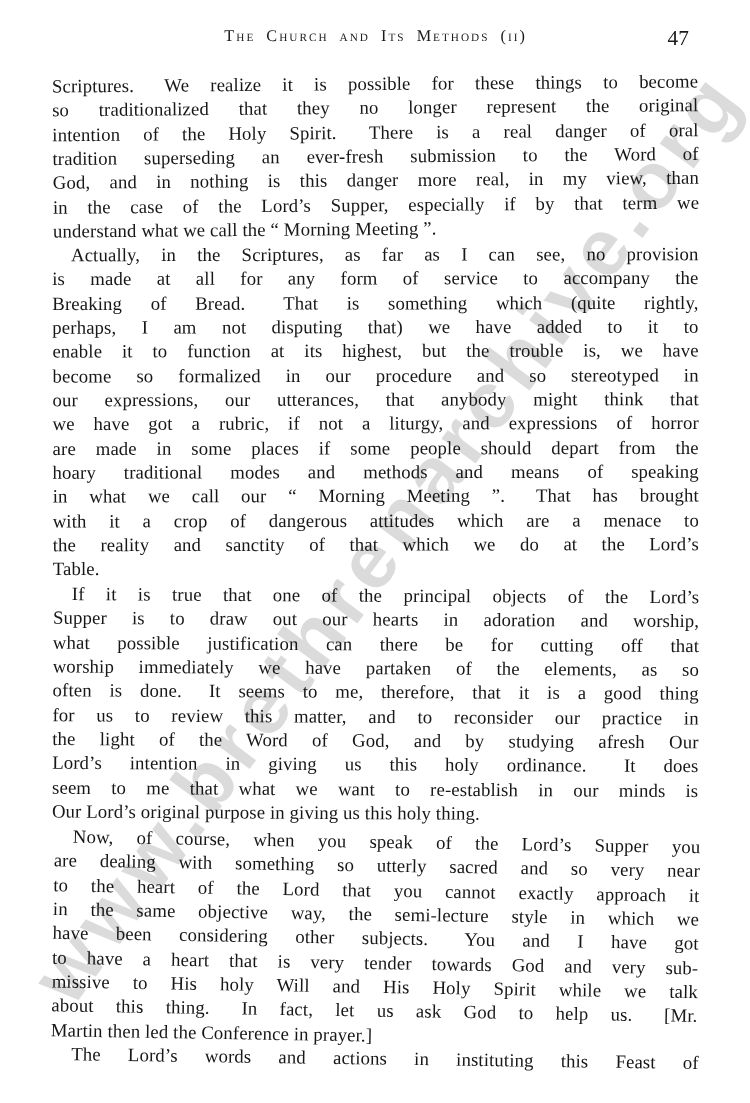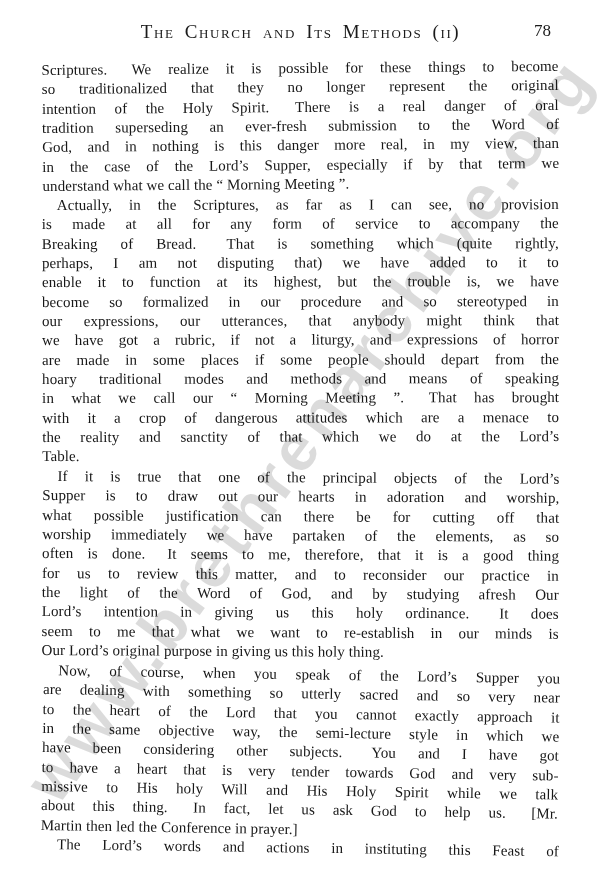--- a/index.html
+++ b/index.html
@@ -37,21 +37,21 @@
     position: absolute;
     top: 21px;
     left: 42px;
     width: 517px;
     height: 22px;
   }
   .running-title {
     display: block;
     text-align: center;
     font-variant: small-caps;
-    font-size: 19px;
+    font-size: 13px;
     letter-spacing: 1.6px;
     word-spacing: 4px;
     color: #1a1a1a;
   }
   .page-number {
     position: absolute;
     right: 8px;
     top: 0;
     font-size: 17px;
     color: #1a1a1a;
@@ -86,21 +86,21 @@
 </style>
 </head>
 <body>
 
 <div class="page">
 
   <div class="watermark">www.brethrenarchive.org</div>
 
   <div class="running-header">
     <span class="running-title">The Church and Its Methods (ii)</span>
-    <span class="page-number">78</span>
+    <span class="page-number">47</span>
   </div>
 
   <div class="page-body">
 
   <div class="para">
         <div class="line">Scriptures.  We realize it is possible for these things to become</div>
         <div class="line">so traditionalized that they no longer represent the original</div>
         <div class="line">intention of the Holy Spirit.  There is a real danger of oral</div>
         <div class="line">tradition superseding an ever-fresh submission to the Word of</div>
         <div class="line">God, and in nothing is this danger more real, in my view, than</div>

